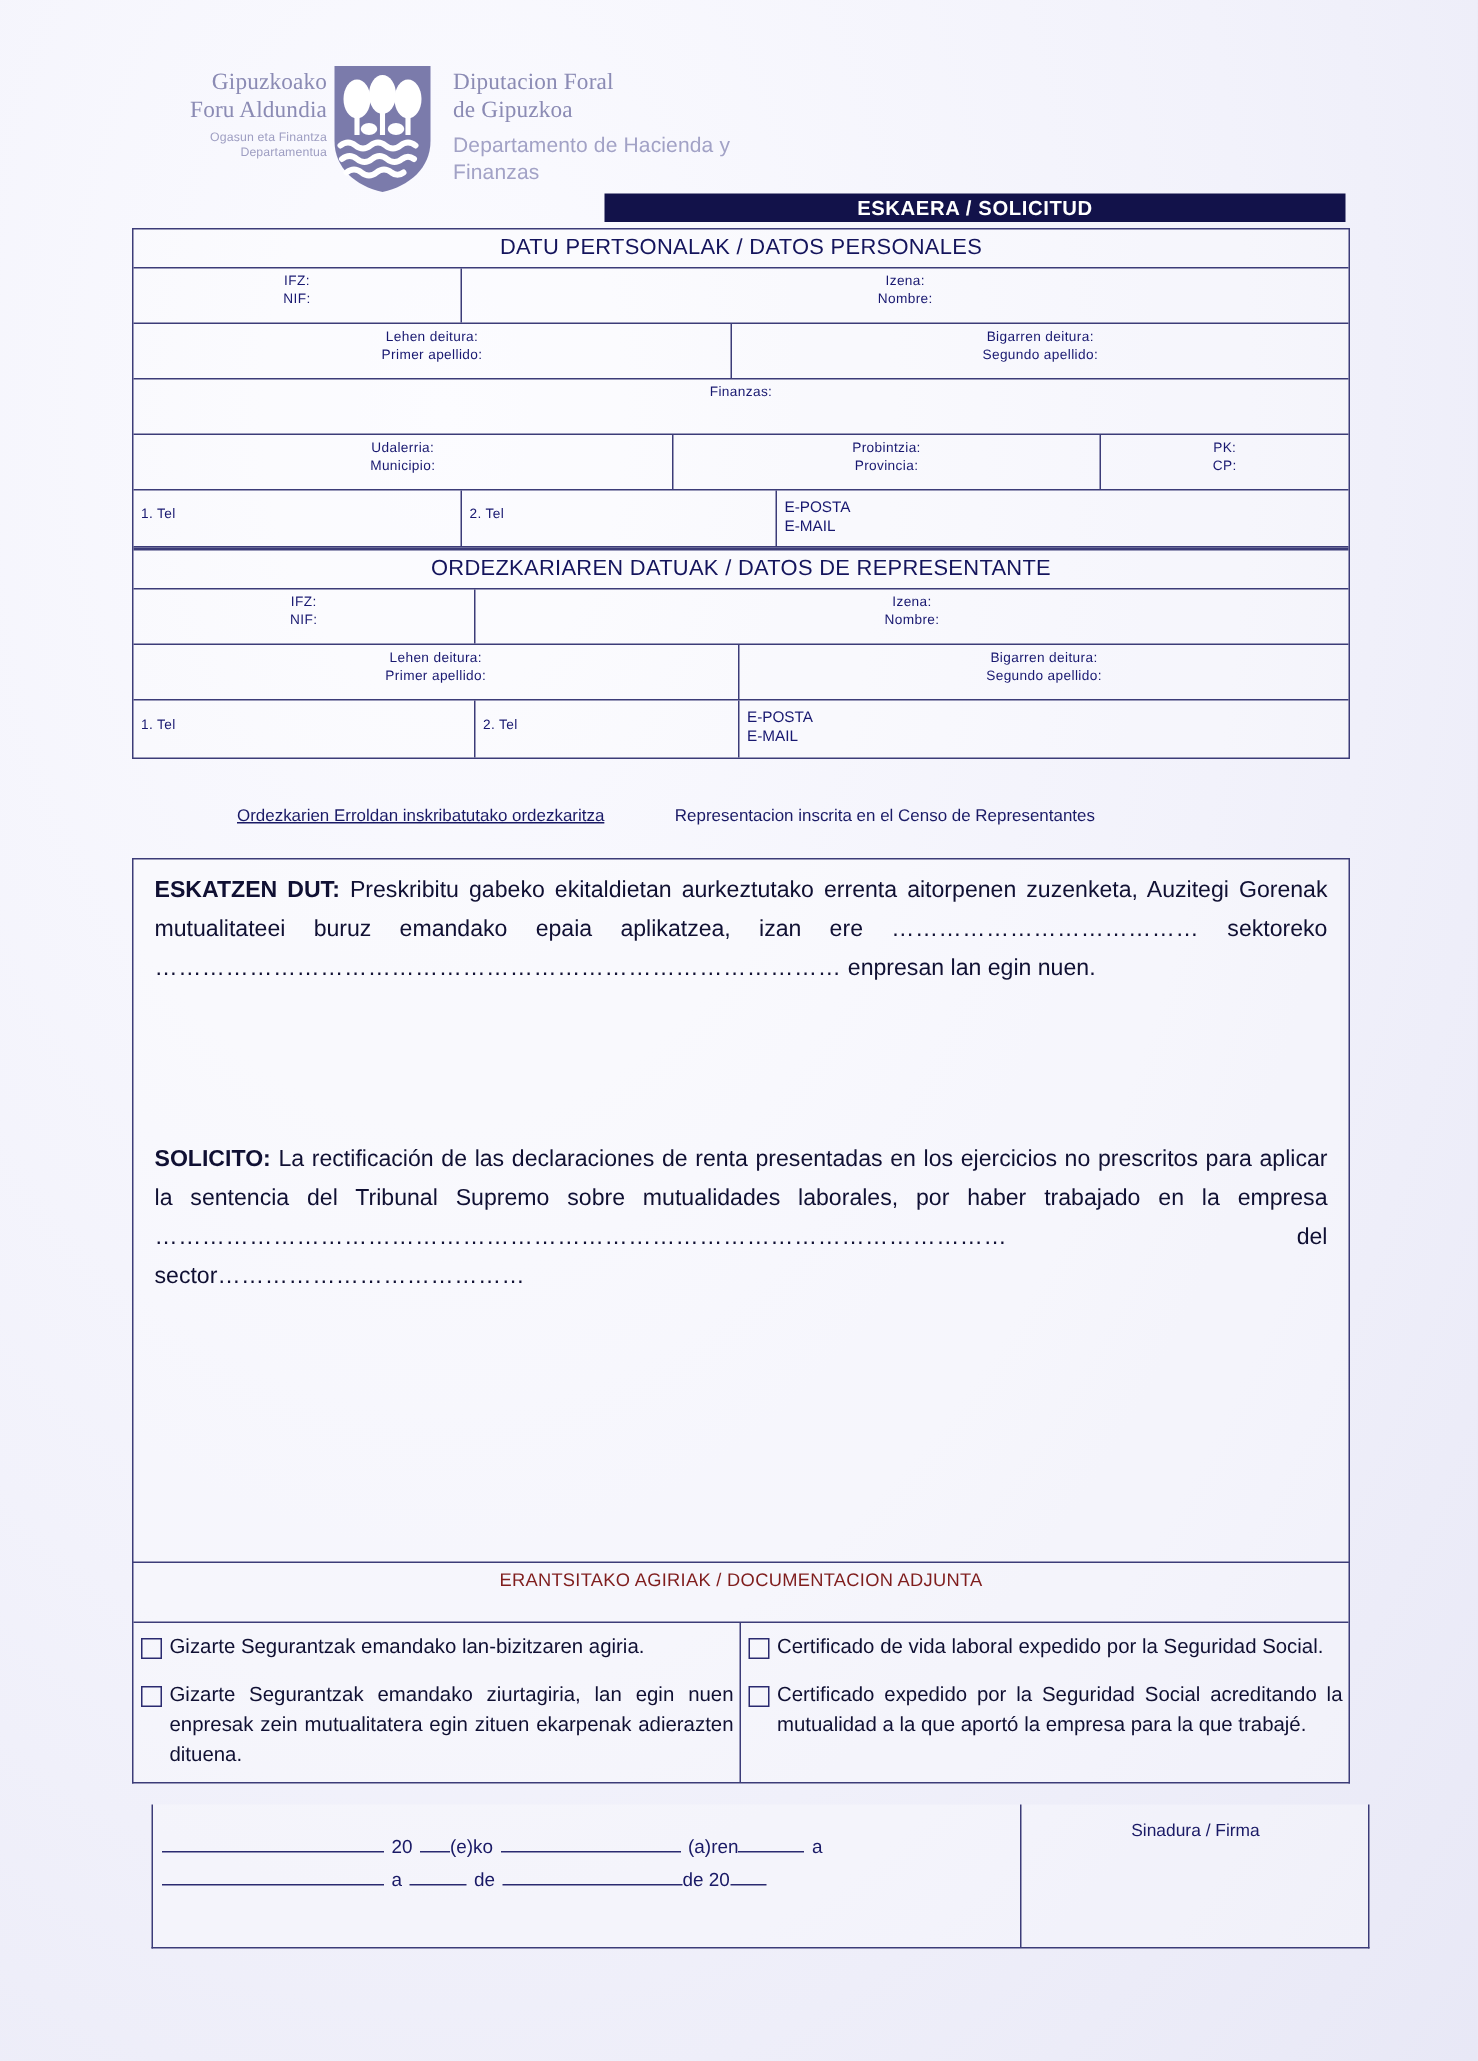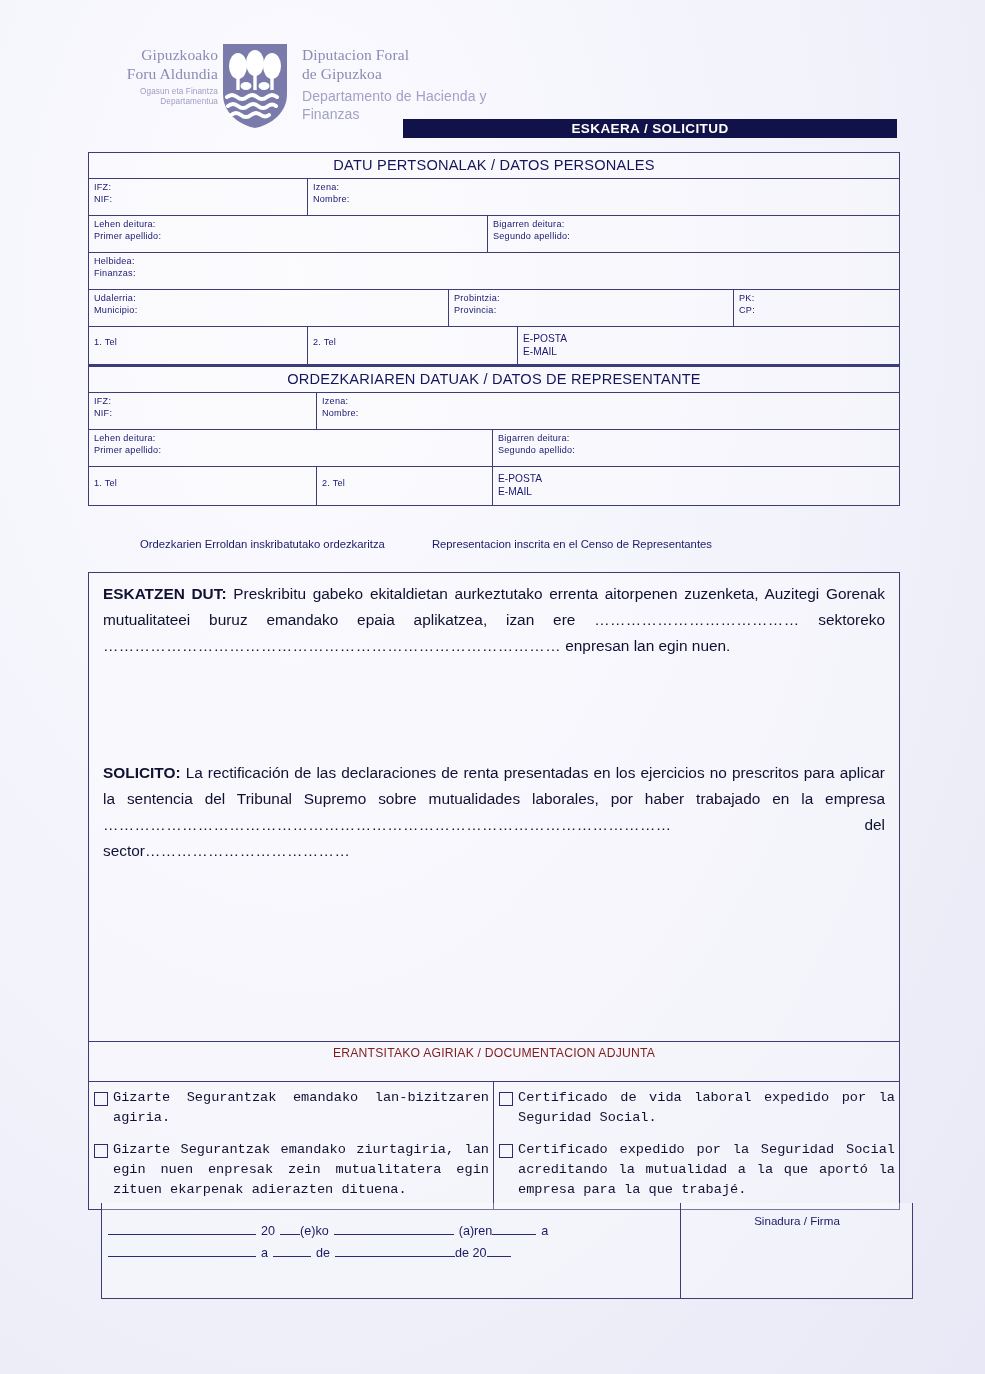--- a/index.html
+++ b/index.html
@@ -78,21 +78,21 @@
     color: #a2a2c6;
     line-height: 1.28;
     margin-top: 4px;
     letter-spacing: .1px;
   }
 
   
   .banner {
     position: absolute;
     left: 403px;
-    top: 119px;
+    top: 129px;
     width: 494px;
     height: 19px;
     background: #12124a;
     color: #ffffff;
     font-size: 13.5px;
     font-weight: bold;
     letter-spacing: .4px;
     display: flex;
     align-items: center;
     justify-content: center;
@@ -136,34 +136,34 @@
     color: #181870;
     line-height: 1.28;
     white-space: nowrap;
   }
   
   .sc {
     font-size: 9.1px;
     letter-spacing: .25px;
   }
 
-  .h-field { height: 37px; }
+  .h-field { height: 37px; text-align: center; }
   .h-tel   { height: 38px; }
 
   
   .rep-note {
     position: absolute;
     left: 88px;
     top: 538px;
     width: 812px;
     font-size: 11.3px;
     color: #1a1a66;
     display: flex;
   }
-  .rep-note .a { margin-left: 52px; }
+  .rep-note .a { margin-left: 70px; text-decoration: underline; }
   .rep-note .b { margin-left: 47px; }
 
   
   .content-box {
     position: absolute;
     left: 88px;
     top: 572px;
     width: 812px;
     height: 470px;
     border: 1px solid #3c3c78;
@@ -203,21 +203,21 @@
     background: rgba(255,255,255,0.30);
   }
   .docs-head {
     text-align: center;
     font-size: 12.2px;
     color: #7f1d1d;
     letter-spacing: .2px;
     padding: 4px 0 21px 0;
     border-bottom: 1px solid #3c3c78;
   }
-  .docs-grid { display: flex; font-family: Liberation Mono, monospace; }
+  .docs-grid { display: flex; }
   .docs-col {
     width: 50%;
     box-sizing: border-box;
     padding: 6px 4px 6px 5px;
   }
   .docs-col.left { border-right: 1px solid #3c3c78; }
   .doc-item {
     display: flex;
     align-items: flex-start;
     font-size: 13.6px;
@@ -363,21 +363,20 @@
         <div class="lab sc">Primer apellido:</div>
       </div>
       <div class="cell" style="flex:1">
         <div class="lab sc">Bigarren deitura:</div>
         <div class="lab sc">Segundo apellido:</div>
       </div>
     </div>
 
     <div class="row h-field">
       <div class="cell" style="flex:1">
-        <div class="lab sc">Helbidea:</div>
         <div class="lab sc">Finanzas:</div>
       </div>
     </div>
 
     <div class="row h-field">
       <div class="cell" style="width:360px">
         <div class="lab sc">Udalerria:</div>
         <div class="lab sc">Municipio:</div>
       </div>
       <div class="cell" style="width:285px">

